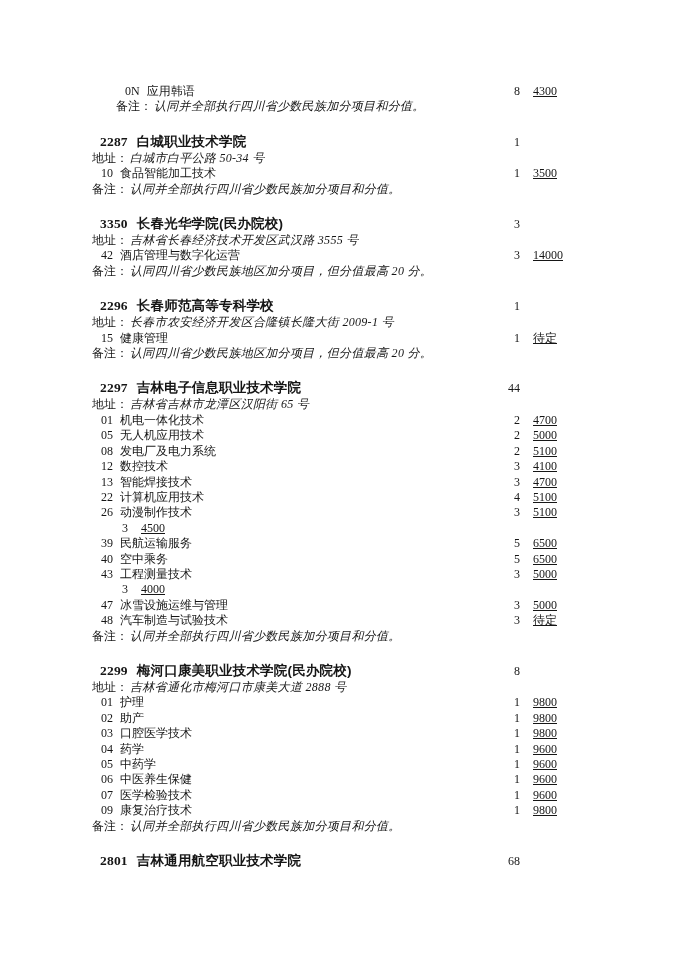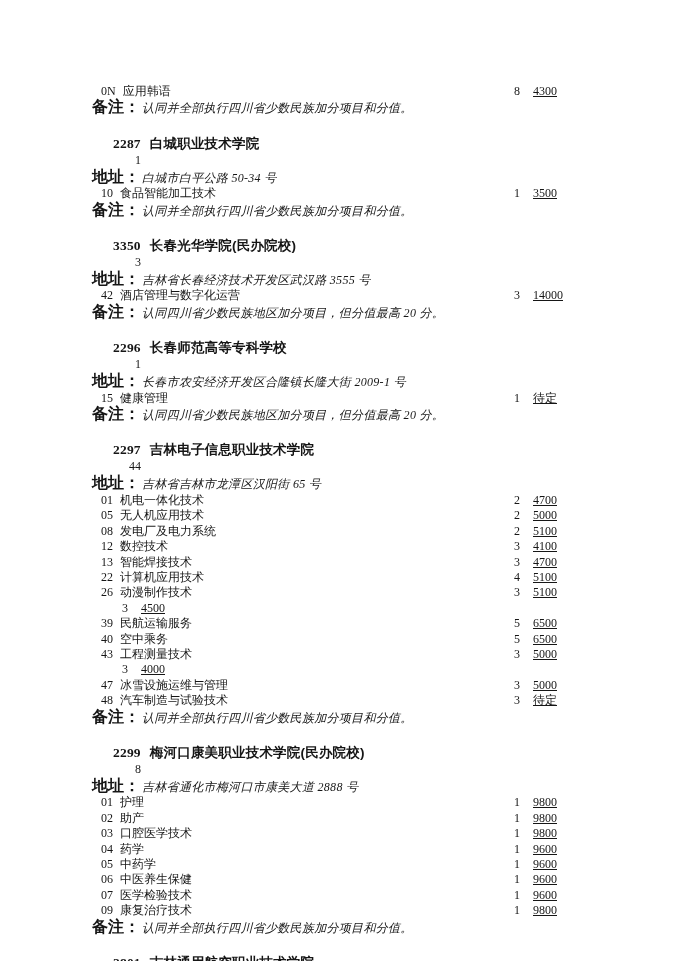--- a/index.html
+++ b/index.html
@@ -27,52 +27,52 @@
     font-family:"Liberation Serif",serif;
     color:#161616;
   }
   .row .name{flex:1;min-width:0;white-space:nowrap;}
   .row .quota{width:36px;text-align:right;flex:none;}
   .row .fee{width:37px;margin-left:13px;text-align:left;flex:none;text-decoration:underline;}
   
   .major-row .name{padding-left:9px;}
   .m-code{margin-right:7px;}
   
-  .header-row{line-height:17px;flex-direction:column;}
+  .header-row{line-height:17px;}
   .header-row .name{
     padding-left:8px;
     font-family:"Liberation Sans",sans-serif;
     font-weight:bold;
     font-size:13.5px;
     letter-spacing:0.2px;
   }
   .c-code{
     font-family:"Liberation Serif",serif;
     font-weight:bold;
     margin-right:9px;
   }
   .hdr-total{
     font-family:"Liberation Serif",serif;
     font-weight:normal;
     font-size:12px;
   }
   
   .lbl{
-    font-weight:bold;
+    font-weight:normal;
     font-family:"Liberation Sans",sans-serif;
-    font-size:16px;
+    font-size:12px;
     font-style:normal;
   }
   .kai{
     font-style:italic;
     margin-left:2px;
     letter-spacing:0.3px;
   }
   .block{margin-top:18px;}
-  .block.leading{margin-top:0;}
+  .block.leading{margin-top:0;margin-left:24px;}
 </style>
 </head>
 <body>
 
 <div class="page">
   <div class="content">
     <div id="leading" class="block leading">
   <div class="row major-row">
     <span class="name"><span class="m-code">0N</span><span class="m-name">应用韩语</span></span>
     <span class="quota">8</span>

